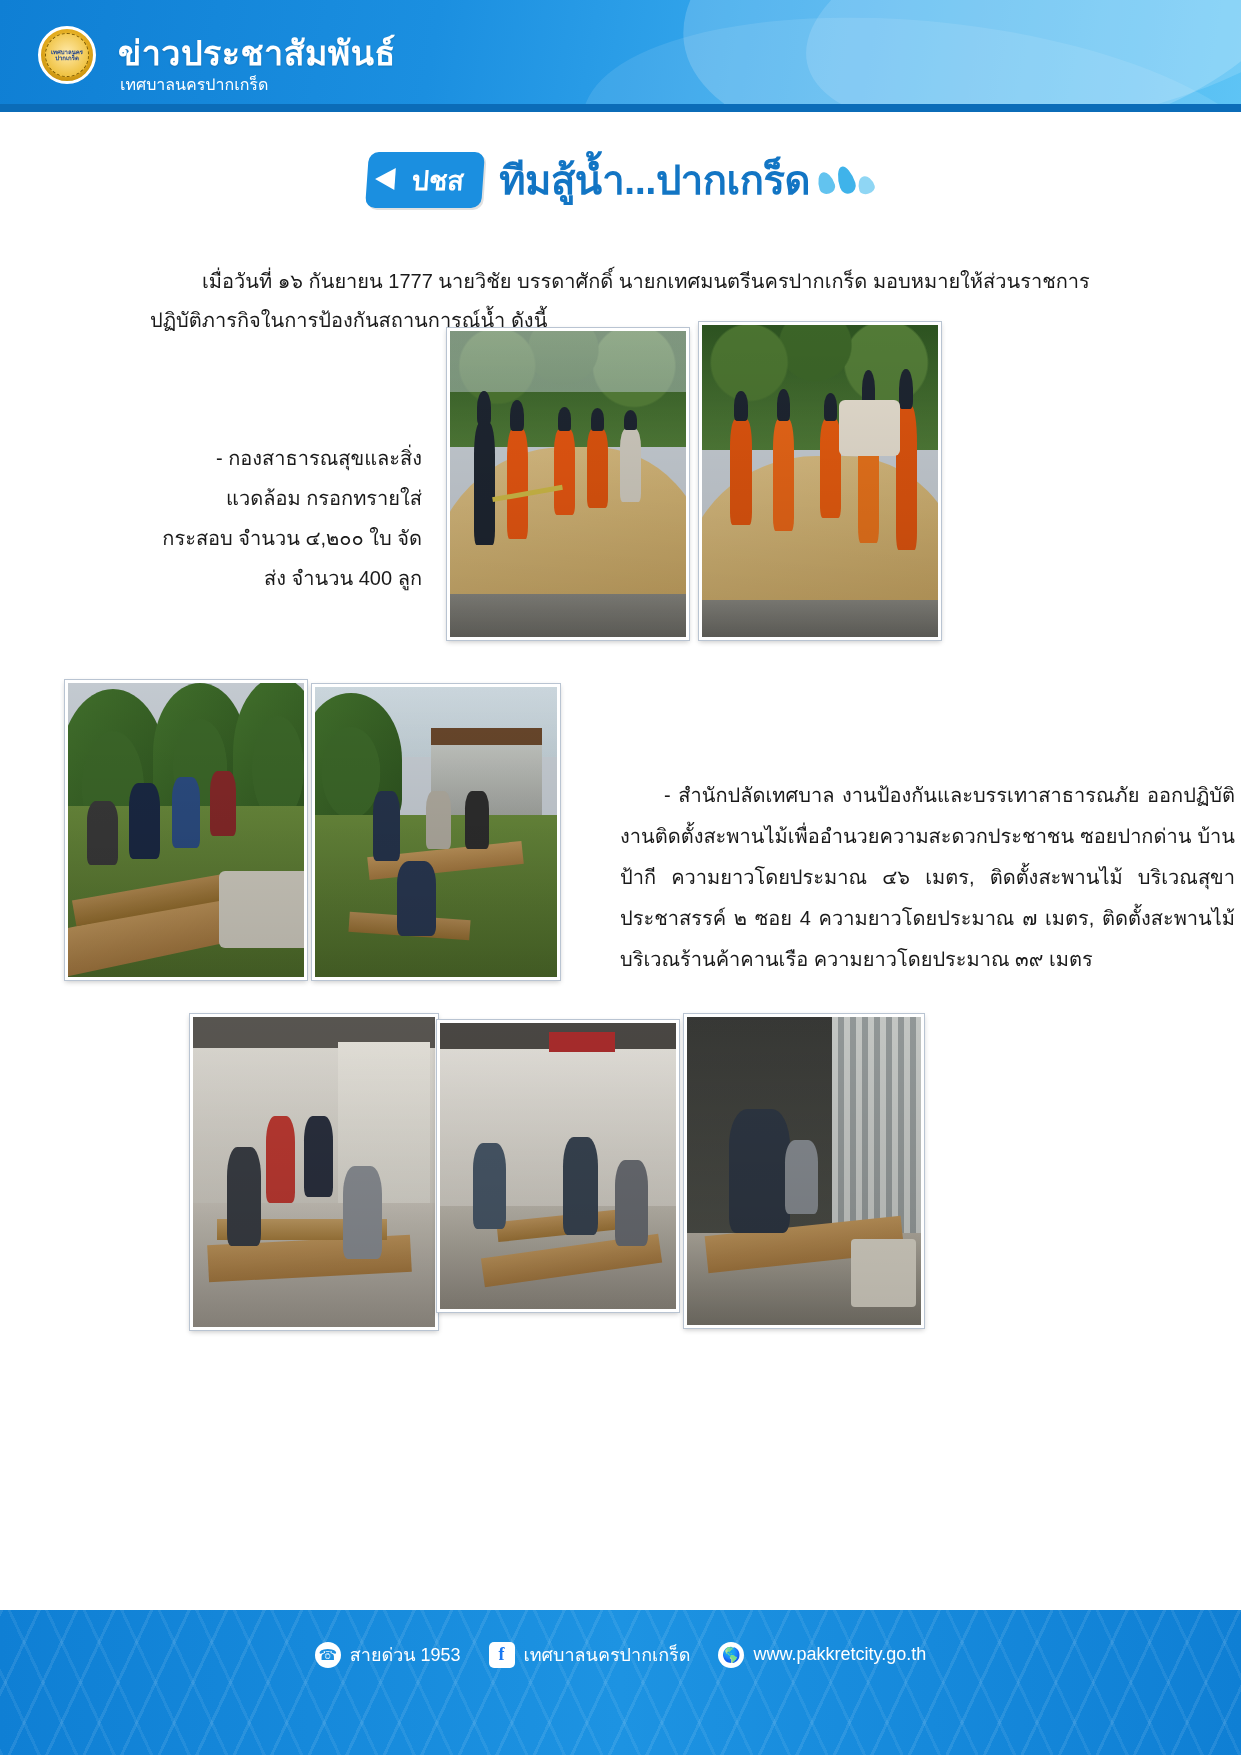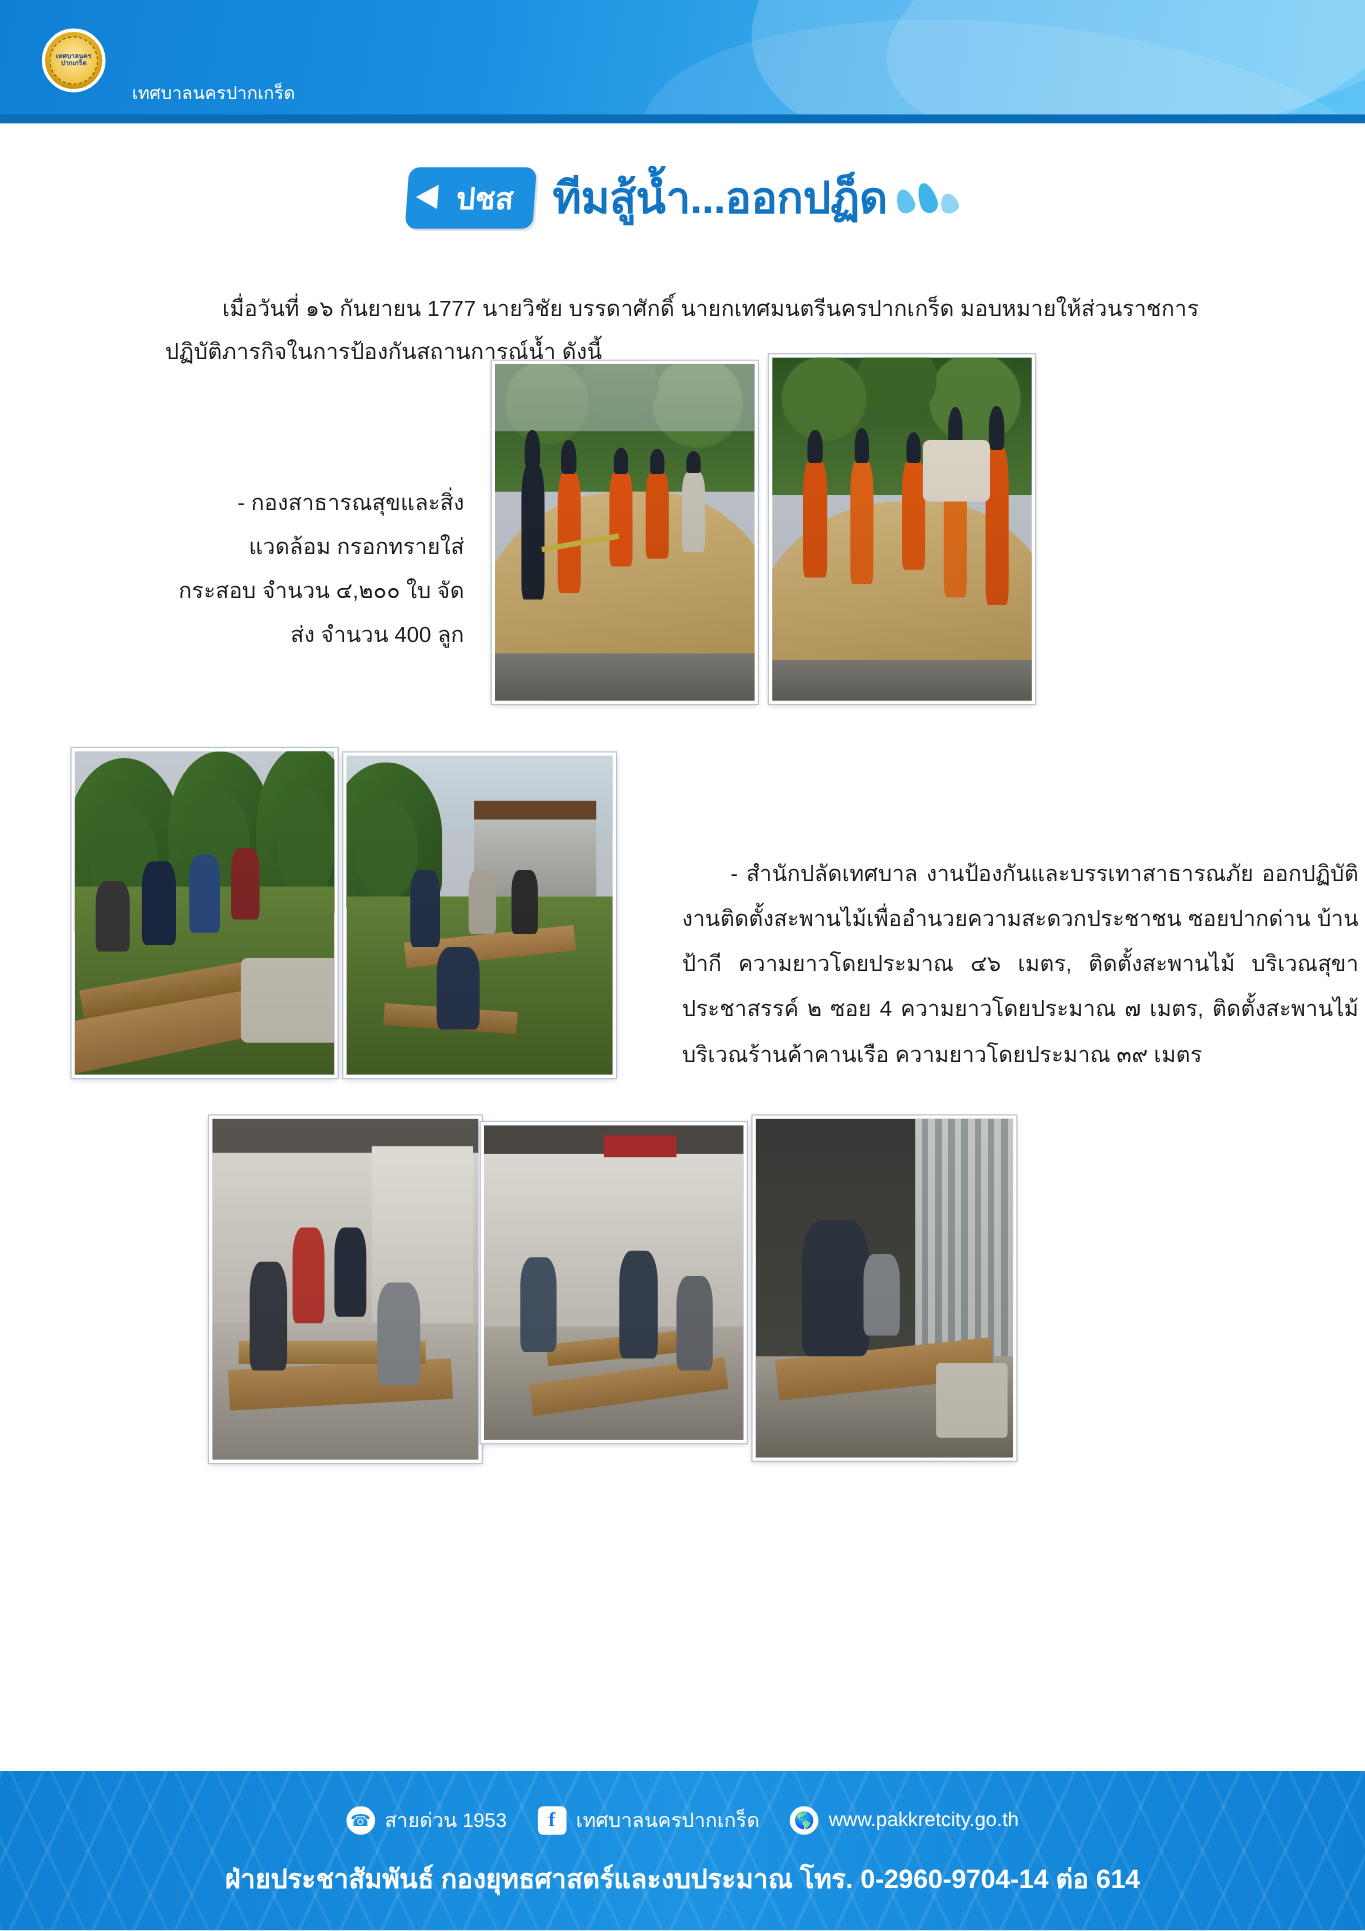--- a/index.html
+++ b/index.html
@@ -190,30 +190,31 @@
 </head>
 <body>
 
 <div class="header">
   <div class="swoosh1"></div>
   <div class="swoosh2"></div>
   <div class="swoosh3"></div>
   <div class="logo-seal">
     <div class="seal-inner">เทศบาลนครปากเกร็ด</div>
   </div>
+  <div class="header-title">ข่าวประชาสัมพันธ์</div>
   <div class="header-sub">เทศบาลนครปากเกร็ด</div>
 </div>
 <div class="header-bottom-line"></div>
 
 <div class="banner">
   <div class="banner-badge">
     <span class="megaphone"></span>
     <span class="badge-text">ปชส</span>
   </div>
-  <div class="banner-title">ทีมสู้น้ำ...ออกปฏ็ด</div>
+  <div class="banner-title">ทีมสู้น้ำ...ปากเกร็ด</div>
   <div class="banner-drops">
     <span class="drop d1"></span>
       <span class="drop d2"></span>
       <span class="drop d3"></span>
   </div>
 </div>
 
 <div class="intro">เมื่อวันที่ ๑๖ กันยายน 1777 นายวิชัย บรรดาศักดิ์ นายกเทศมนตรีนครปากเกร็ด มอบหมายให้ส่วนราชการปฏิบัติภารกิจในการป้องกันสถานการณ์น้ำ ดังนี้</div>
 <div class="para-left">- กองสาธารณสุขและสิ่งแวดล้อม กรอกทรายใส่กระสอบ จำนวน ๔,๒๐๐ ใบ จัดส่ง จำนวน 400 ลูก</div>
 <div class="para-right">- สำนักปลัดเทศบาล งานป้องกันและบรรเทาสาธารณภัย ออกปฏิบัติงานติดตั้งสะพานไม้เพื่ออำนวยความสะดวกประชาชน ซอยปากด่าน บ้านป้ากี ความยาวโดยประมาณ ๔๖ เมตร, ติดตั้งสะพานไม้ บริเวณสุขาประชาสรรค์ ๒ ซอย 4 ความยาวโดยประมาณ ๗ เมตร, ติดตั้งสะพานไม้บริเวณร้านค้าคานเรือ ความยาวโดยประมาณ ๓๙ เมตร</div>
@@ -337,14 +338,13 @@
     </div>
     <div class="fitem">
       <span class="fb-icon">f</span>
       <span>เทศบาลนครปากเกร็ด</span>
     </div>
     <div class="fitem">
       <span class="circ-icon">🌎</span>
       <span>www.pakkretcity.go.th</span>
     </div>
   </div>
-  <div class="footer-row2">ฝ่ายประชาสัมพันธ์ กองยุทธศาสตร์และงบประมาณ โทร. 0-2960-9704-14 ต่อ 614</div>
 </div>
 
 </body></html>

